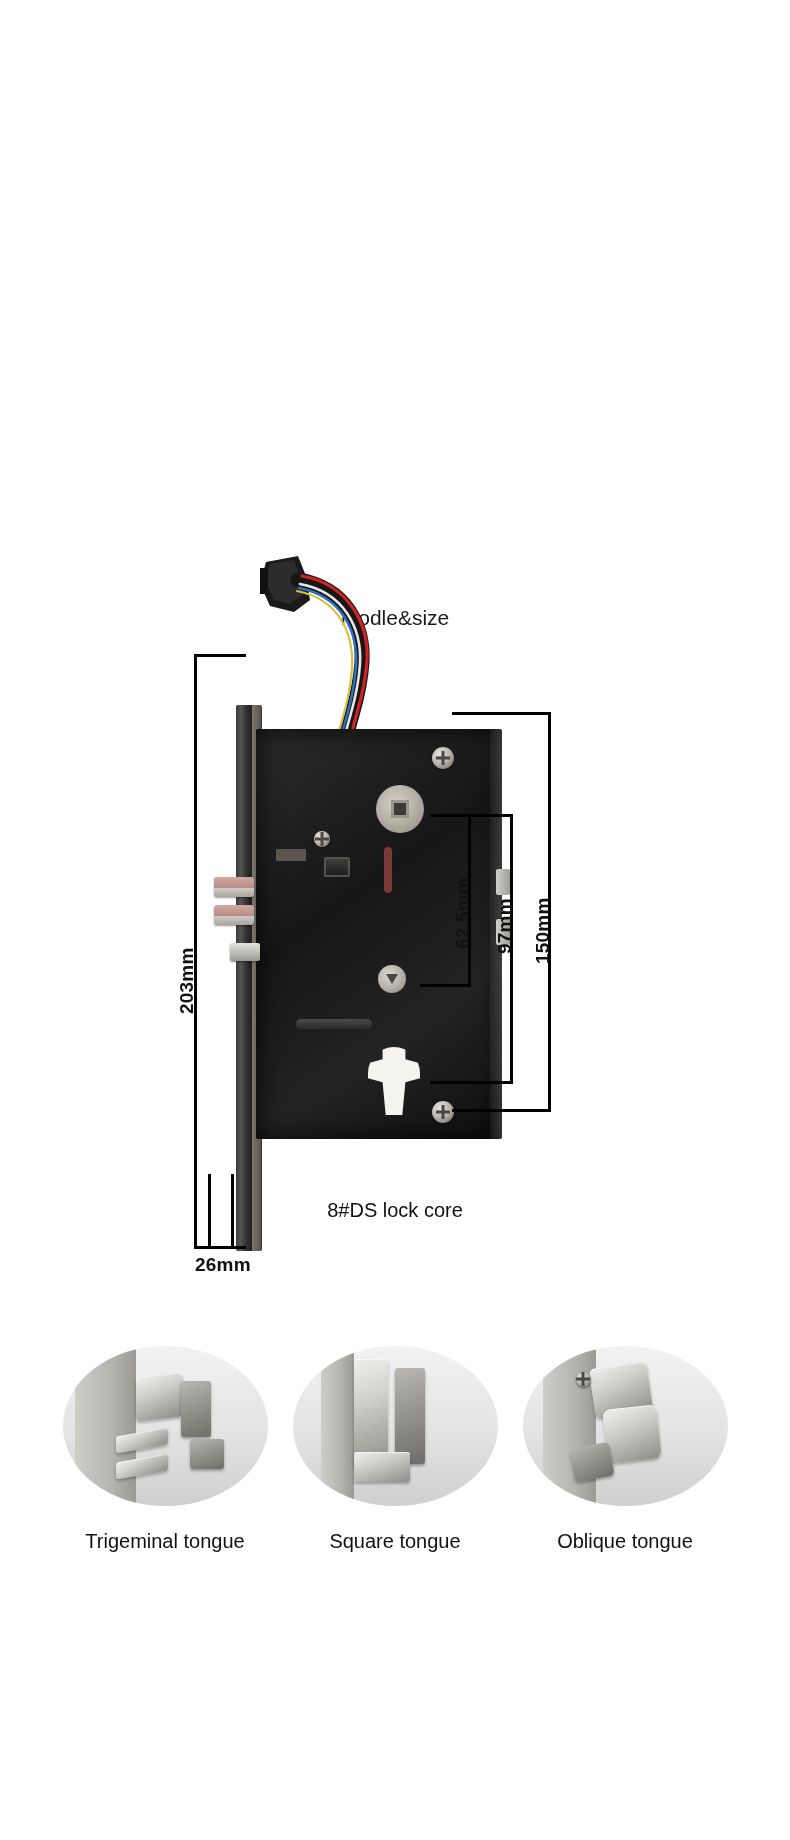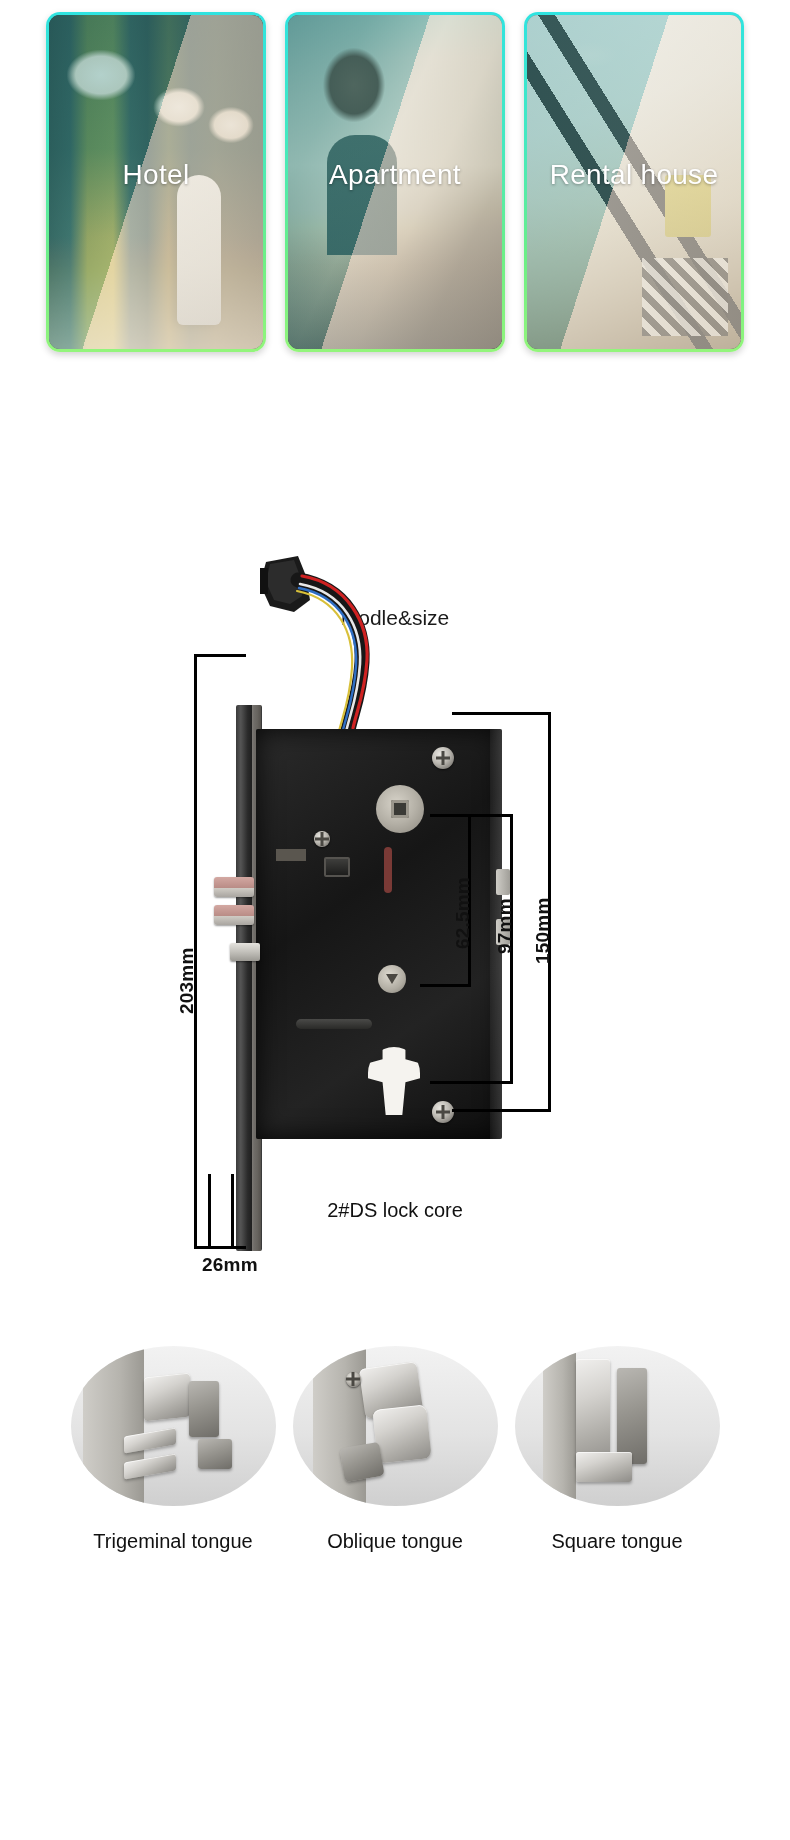--- a/index.html
+++ b/index.html
@@ -236,21 +236,21 @@
   }
 
   
   .details-wrap{ position:absolute; left:0; top:1280px; width:790px; height:560px; }
   .details-heading{
     position:absolute; left:0; right:0; top:20px;
     text-align:center; font-size:21px; color:#1a1a1a;
   }
   .thumbs{
     position:absolute; left:0; top:66px; width:790px;
-    display:flex; justify-content:center; gap:17px;
+    display:flex; justify-content:center; gap:25px;
   }
   .thumb-col{ width:205px; display:flex; flex-direction:column; align-items:center; }
   .thumb-circle{
     width:205px; height:160px; border-radius:50%;
     overflow:hidden; position:relative;
     background: linear-gradient(180deg,#f2f2f2 0%, #e3e3e3 55%, #cfcfcf 100%);
   }
   .thumb-caption{
     margin-top:24px; font-size:20px; color:#111; text-align:center; white-space:nowrap;
   }
@@ -267,47 +267,20 @@
   .plate{
     position:absolute; left:6%; top:0; width:30%; height:100%;
     background: linear-gradient(90deg,#cfcdc8 0%, #b6b4ae 60%, #9b9993 100%);
   }
 </style>
 </head>
 <body>
 
 <div class="page">
 
-  <div class="scenes">
-
-    <div class="scene-card">
-      <div class="scene-inner">
-        <div class="scene-photo ph-hotel"></div>
-        <div class="scene-overlay"></div>
-        <div class="scene-label">Hotel</div>
-      </div>
-    </div>
-
-    <div class="scene-card">
-      <div class="scene-inner">
-        <div class="scene-photo ph-apart"></div>
-        <div class="scene-overlay"></div>
-        <div class="scene-label">Apartment</div>
-      </div>
-    </div>
-
-    <div class="scene-card">
-      <div class="scene-inner">
-        <div class="scene-photo ph-rental"></div>
-        <div class="scene-overlay"></div>
-        <div class="scene-label">Rental house</div>
-      </div>
-    </div>
-
-  </div>
 
 
   <div class="diagram-wrap">
 
     <div class="diagram-heading">Modle&amp;size</div>
 
     <svg class="harness" viewBox="0 0 250 190">
       <g>
         <path d="M30 8 L62 2 L70 22 L74 46 L58 58 L34 52 L24 30 Z" fill="#1a1a1a"></path>
         <path d="M34 10 L58 6 L64 22 L66 42 L54 50 L38 46 L30 28 Z" fill="#2c2c2c"></path>
@@ -356,23 +329,23 @@
     <div class="dim dim-h" style="left:430px; top:260px; width:83px;"></div>
     <div class="dim dim-h" style="left:430px; top:527px; width:83px;"></div>
     <div class="dim-label rot" style="left:494px; top:400px;">97mm</div>
 
     <div class="dim dim-v" style="left:468px; top:260px; height:170px;"></div>
     <div class="dim dim-h" style="left:420px; top:430px; width:51px;"></div>
     <div class="dim-label rot" style="left:452px; top:395px;">62.5mm</div>
 
     <div class="dim dim-v" style="left:208px; top:620px; height:72px;"></div>
     <div class="dim dim-v" style="left:231px; top:620px; height:72px;"></div>
-    <div class="dim-label" style="left:202px; top:700px;">26mm</div>
-
-    <div class="lock-core-caption">2#DS lock core</div>
+    <div class="dim-label" style="left:195px; top:700px;">26mm</div>
+
+    <div class="lock-core-caption">8#DS lock core</div>
   </div>
 
   <div class="details-wrap">
 
 
     <div class="thumbs">
 
       <div class="thumb-col">
         <div class="thumb-circle">
           <div class="plate"></div>
@@ -380,35 +353,35 @@
           <div class="tg steel-dark" style="left:58%; top:22%; width:30px; height:56px; border-radius:3px;"></div>
           <div class="tg steel" style="left:26%; top:54%; width:52px; height:17px; border-radius:3px; transform:skewY(-10deg);"></div>
           <div class="tg steel" style="left:26%; top:70%; width:52px; height:17px; border-radius:3px; transform:skewY(-10deg);"></div>
           <div class="tg steel-dark" style="left:62%; top:58%; width:34px; height:30px; border-radius:3px;"></div>
         </div>
         <div class="thumb-caption">Trigeminal tongue</div>
       </div>
 
       <div class="thumb-col">
         <div class="thumb-circle">
+          <div class="plate" style="left:14%; width:16%;"></div>
+          <div class="tg steel" style="left:30%; top:8%; width:34px; height:108px; border-radius:3px;"></div>
+          <div class="tg steel-dark" style="left:50%; top:14%; width:30px; height:96px; border-radius:3px;"></div>
+          <div class="tg steel" style="left:30%; top:66%; width:56px; height:30px; border-radius:3px;"></div>
+        </div>
+        <div class="thumb-caption">Square tongue</div>
+      </div>
+
+      <div class="thumb-col">
+        <div class="thumb-circle">
           <div class="plate" style="left:10%; width:26%;"></div>
           <div class="tg steel" style="left:34%; top:12%; width:58px; height:50px; border-radius:6px; transform:rotate(-8deg);"></div>
           <div class="tg steel" style="left:40%; top:38%; width:54px; height:54px; border-radius:8px; transform:rotate(-6deg);"></div>
           <div class="tg steel-dark" style="left:24%; top:62%; width:40px; height:34px; border-radius:5px; transform:rotate(-10deg);"></div>
           <div class="screw" style="left:26%; top:16%; width:15px; height:15px;"></div>
         </div>
         <div class="thumb-caption">Oblique tongue</div>
       </div>
 
-      <div class="thumb-col">
-        <div class="thumb-circle">
-          <div class="plate" style="left:14%; width:16%;"></div>
-          <div class="tg steel" style="left:30%; top:8%; width:34px; height:108px; border-radius:3px;"></div>
-          <div class="tg steel-dark" style="left:50%; top:14%; width:30px; height:96px; border-radius:3px;"></div>
-          <div class="tg steel" style="left:30%; top:66%; width:56px; height:30px; border-radius:3px;"></div>
-        </div>
-        <div class="thumb-caption">Square tongue</div>
-      </div>
-
     </div>
   </div>
 
 </div>
 
 </body></html>

